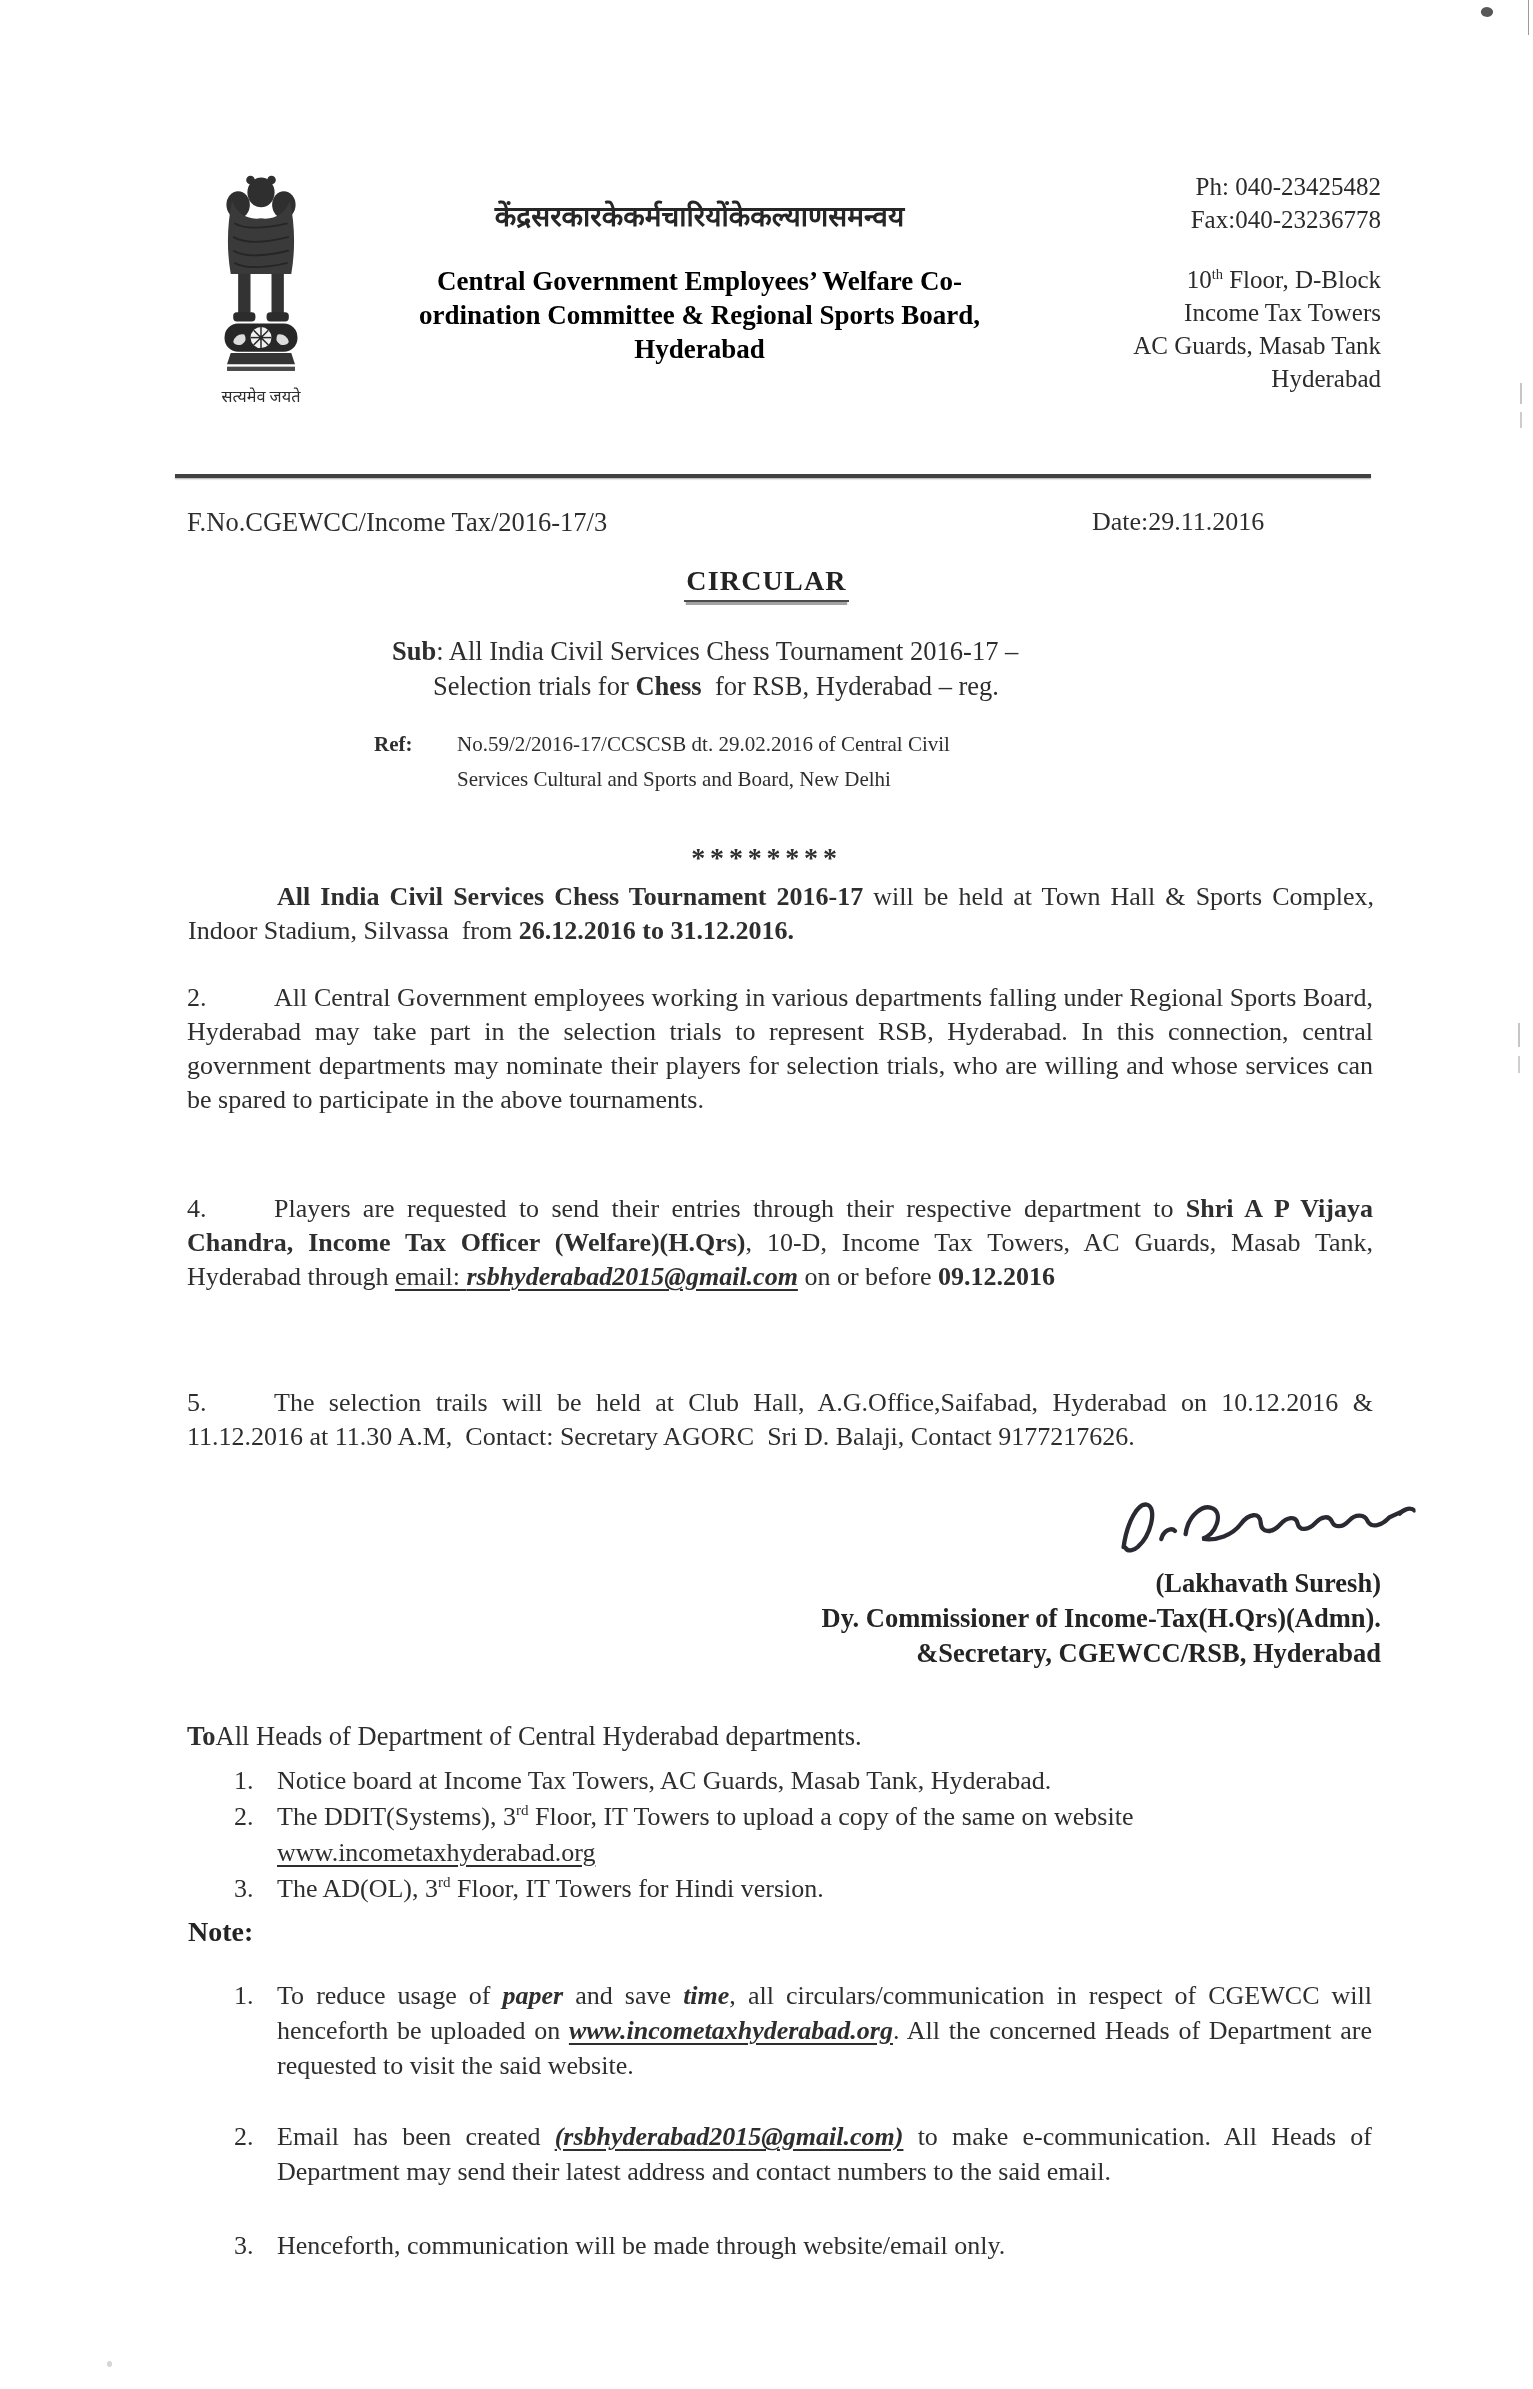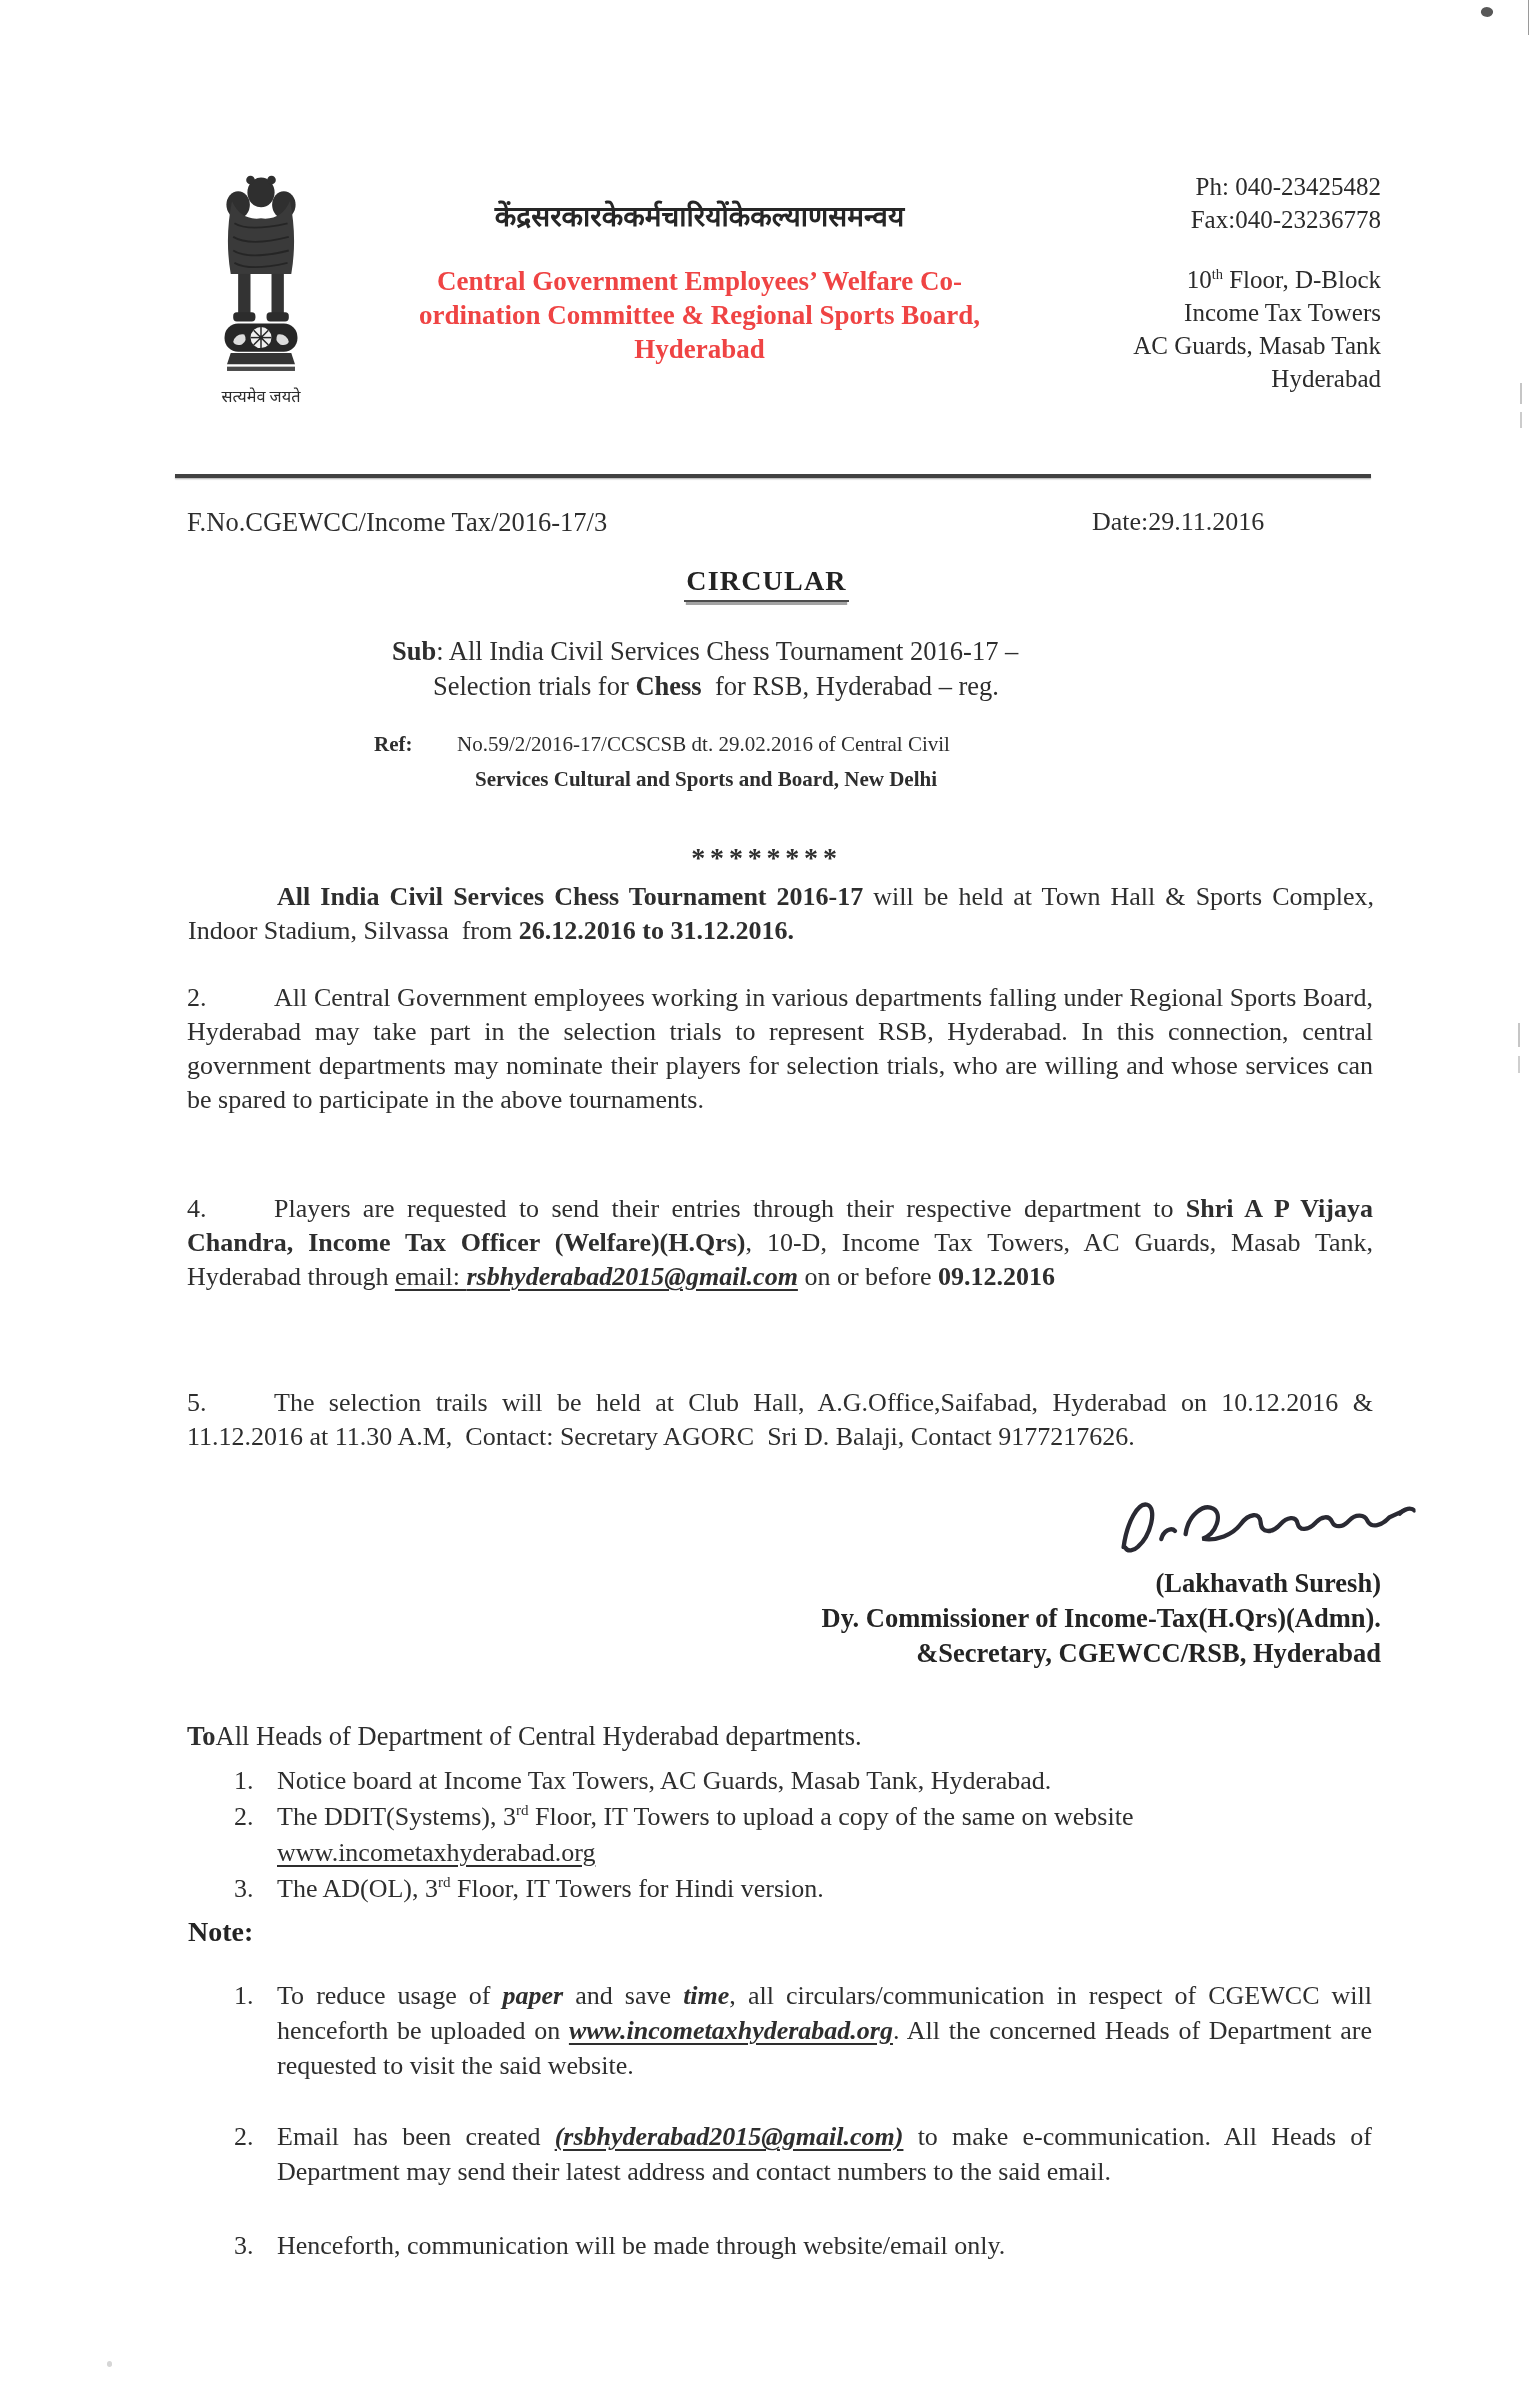--- a/index.html
+++ b/index.html
@@ -13,34 +13,34 @@
   .u{text-decoration:underline;text-decoration-thickness:1.8px;text-underline-offset:4.2px;}
   sup{font-size:58%;vertical-align:super;line-height:0;}
   .body-text{font-size:26px;line-height:34px;text-align:justify;}
   .pnum{display:inline-block;width:87px;}
   .row{display:flex;align-items:flex-start;}
   .rnum{flex:none;width:43px;font-size:26px;line-height:36px;}
   .rtext{flex:1;font-size:26px;line-height:36px;}
   
   .center-col{left:380px;top:199px;width:639px;text-align:center;}
   .hindi{font-size:28px;line-height:35px;font-weight:bold;color:#262626;}
-  .eng-org{margin-top:30px;font-size:27px;line-height:34px;font-weight:bold;color:#ef4444;}
+  .eng-org{margin-top:30px;font-size:27px;line-height:34px;font-weight:bold;color:#000000;}
   .contact{right:152px;top:170px;text-align:right;font-size:25px;line-height:33px;color:#2b2b2b;}
   .contact .gap{height:27px;}
   .hr-rule{left:175px;top:474px;width:1196px;height:3.6px;background:#414141;box-shadow:0 1.2px 1.2px rgba(0,0,0,.28);}
   .fno{left:187px;top:507px;font-size:26.5px;}
   .date{left:1092px;top:507px;font-size:26px;}
   .circ{left:0;top:565px;width:100%;text-align:center;}
   .circ span{display:inline-block;font-size:28px;font-weight:bold;letter-spacing:1.2px;color:#232323;
     border-bottom:2.4px solid #4c4c4c;box-shadow:0 4.8px 0 -1.8px #a3a3a3;padding:0 2.4px 3px 2.4px;}
   .sub{left:392px;top:634px;font-size:26.5px;line-height:35px;}
   .sub .l2{margin-left:41px;}
   .ref{left:374px;top:727px;font-size:21px;line-height:35px;display:flex;}
   .ref .lbl{font-weight:bold;width:83px;flex:none;}
-  .ref .l2{margin-left:18px;font-weight:bold;}
+  .ref .l2{}
   .stars{left:0;top:842px;width:100%;text-align:center;font-size:28px;font-weight:bold;letter-spacing:4.8px;}
   .sig-block{right:152px;top:1566px;text-align:right;font-size:26.5px;line-height:35px;font-weight:bold;color:#242424;}
   .to-line{left:187px;top:1721px;font-size:26.5px;}
   .dist{left:234px;top:1763px;width:1145px;}
   .note-label{left:188px;top:1916px;font-size:28px;font-weight:bold;color:#242424;}
   .notes{left:234px;top:1978px;width:1138px;}
   .notes .rtext{line-height:35px;text-align:justify;}
   .notes .note2{margin-top:36px;}
   .notes .note3{margin-top:39px;}
   

